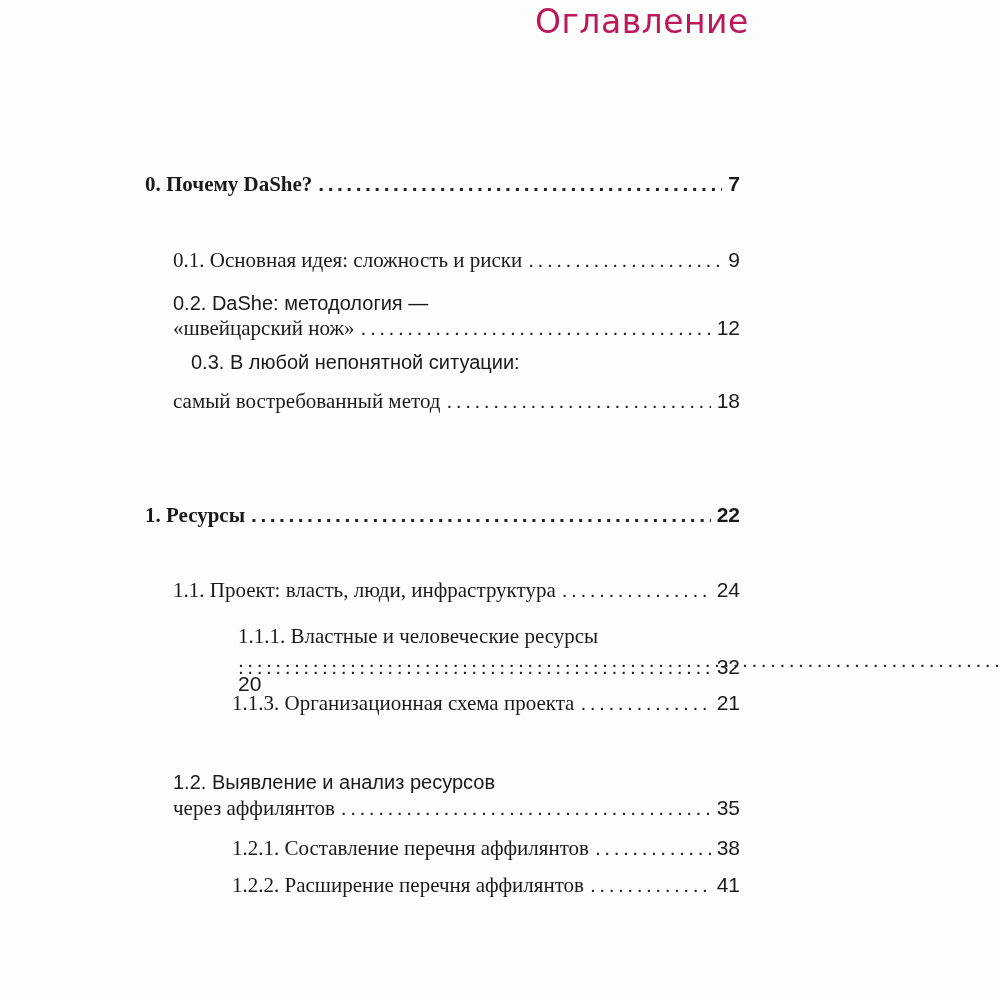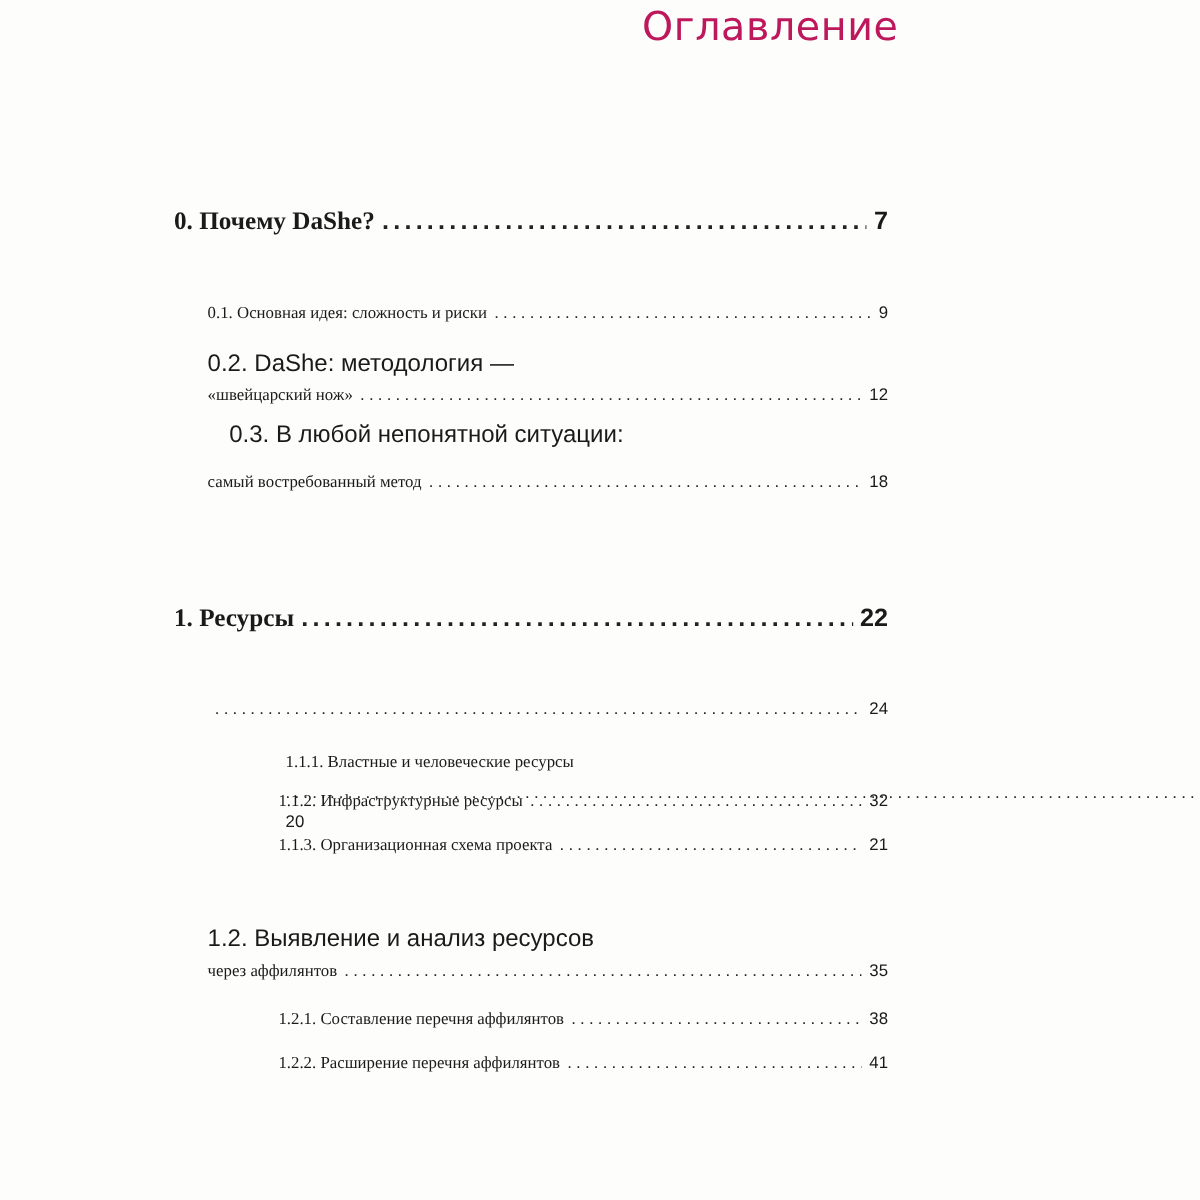--- a/index.html
+++ b/index.html
@@ -17,21 +17,21 @@
       font-family: "DejaVu Sans", sans-serif;
       font-size: 33px;
       font-weight: normal;
       letter-spacing: 0.5px;
       color: #be185d;
     }
     .entry {
       position: absolute;
       display: flex;
       align-items: baseline;
-      font-size: 14px;
+      font-size: 21px;
       line-height: 24px;
       white-space: nowrap;
     }
     .entry .label { flex: 0 0 auto; font-family: Liberation Serif, serif; }
     .entry .dots {
       flex: 1 1 auto;
       overflow: hidden;
       margin: 0 6px;
       letter-spacing: 3.5px;
       color: #222;
@@ -79,32 +79,32 @@
   <span class="page">18</span>
 </div>
 
 <div class="entry chapter" style="top:503px; left:145px; width:595px;">
   <span class="label">1. Ресурсы</span>
   <span class="dots"></span>
   <span class="page">22</span>
 </div>
 
 <div class="entry" style="top:578px; left:173px; width:567px;">
+  <span class="label">1.1. Проект: власть, люди, инфраструктура</span>
   <span class="dots"></span>
   <span class="page">24</span>
 </div>
 
 <div class="entry" style="top:624px; left:232px; width:508px;flex-direction:column;">
   <span class="label">1.1.1. Властные и человеческие ресурсы</span>
   <span class="dots"></span>
   <span class="page">20</span>
 </div>
 
 <div class="entry" style="top:655px; left:232px; width:508px;">
-  <span class="label">1.1.2. Инфраструктурные ресурсы</span>
   <span class="dots"></span>
   <span class="page">32</span>
 </div>
 
 <div class="entry" style="top:691px; left:232px; width:508px;">
   <span class="label">1.1.3. Организационная схема проекта</span>
   <span class="dots"></span>
   <span class="page">21</span>
 </div>
 

